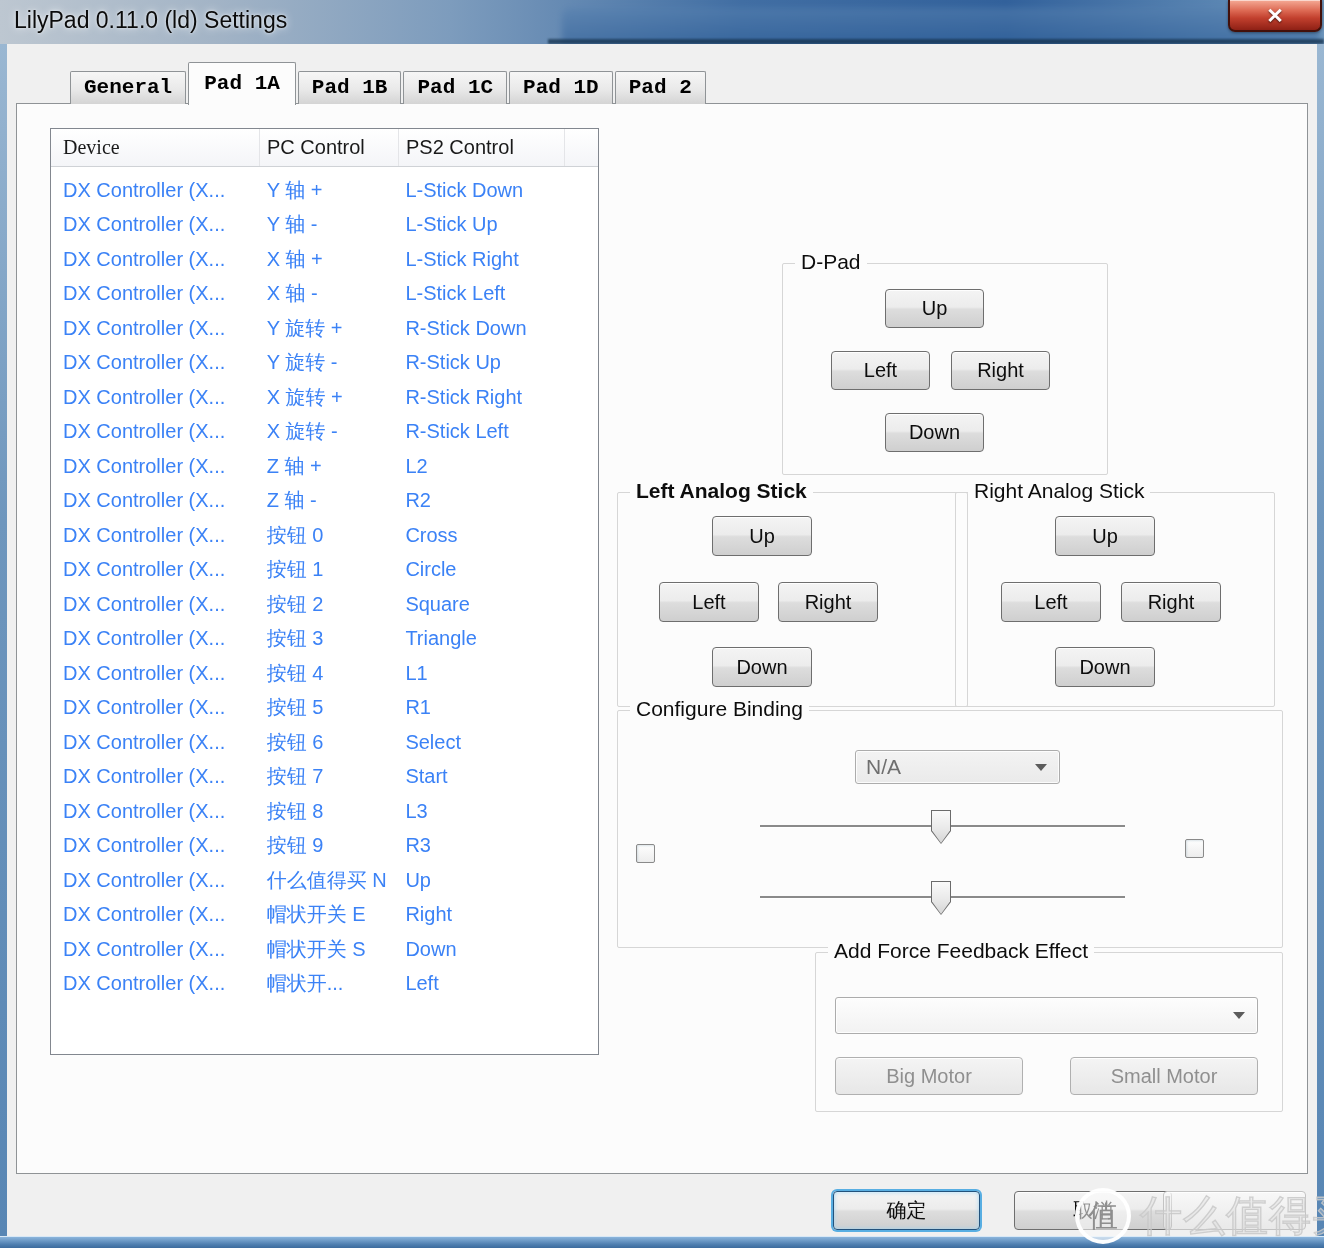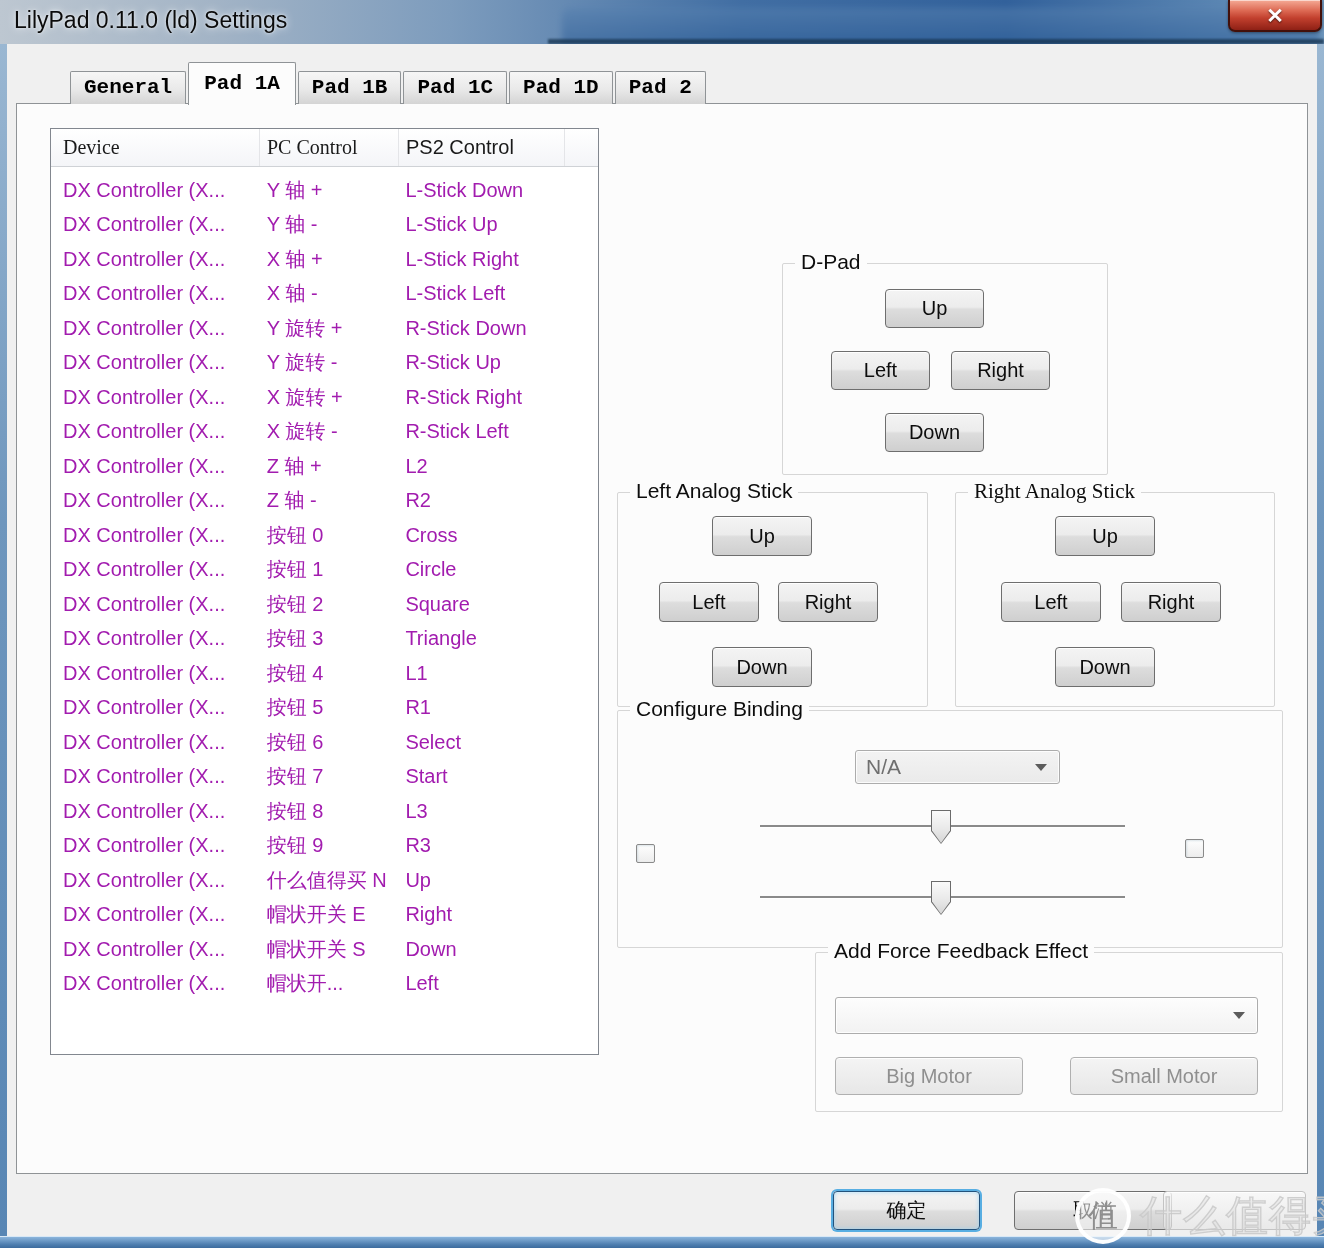--- a/index.html
+++ b/index.html
@@ -32,25 +32,25 @@
   .tab{height:32px;line-height:32px;padding:0 13px;margin-right:2px;cursor:default;
     background:linear-gradient(#f6f6f6,#e9e9e9 55%,#d4d4d4);
     border:1px solid #8f9396;border-bottom:none;border-radius:2px 2px 0 0;
     font-family:"Liberation Mono",monospace;font-weight:700;font-size:21px;color:#000;}
   .tab.active{height:42px;line-height:42px;background:#fcfcfc;margin-bottom:-1px;padding:0 15px;position:relative;z-index:4;}
   
   .listbox{position:absolute;left:50px;top:128px;width:547px;height:925px;background:#fff;border:1px solid #82878f;z-index:2;}
   .list-header{display:flex;height:37px;background:linear-gradient(#ffffff,#f4f5f8);border-bottom:1px solid #cfd2d6;font-size:20px;color:#1a1a1a;}
   .hcell{display:flex;align-items:center;border-right:1px solid #e4e5e8;box-sizing:border-box;}
   .hc1{width:209px;padding-left:12px;font-family:Liberation Serif, serif;}
-  .hc2{width:139px;padding-left:7px;font-family:Liberation Serif, serif;}
+  .hc2{width:139px;padding-left:7px;}
   .hc3{width:166px;padding-left:7px;}
   .hc4{flex:1;border-right:none;}
   .list-rows{padding-top:6px;}
-  .list-row{display:flex;height:34.5px;font-size:20px;color:#a21caf;align-items:center;}
+  .list-row{display:flex;height:34.5px;font-size:20px;color:#3b82f6;align-items:center;}
   .cell{box-sizing:border-box;white-space:nowrap;overflow:hidden;}
   .c-dev{width:209px;padding-left:12px;}
   .c-pc{width:139px;padding-left:7px;}
   .c-ps2{width:200px;padding-left:7px;}
   
   .wbtn{position:absolute;display:flex;align-items:center;justify-content:center;box-sizing:border-box;
     background:linear-gradient(#f4f4f4 0%,#ececec 46%,#dddddd 52%,#cfcfcf 100%);
     border:1px solid #6e6e6e;border-radius:4px;font-size:20px;color:#0d0d0d;
     box-shadow:inset 0 1px 0 rgba(255,255,255,.85);cursor:default;}
   .wbtn.disabled{color:#8f8f8f;border-color:#b0b0b0;background:linear-gradient(#f4f4f4,#e7e7e7);}
@@ -292,29 +292,29 @@
   <div class="wbtn" style="left:1145px;top:412px;width:130px;height:40px;">R3</div>
 
   <div class="groupbox" style="left:782px;top:263px;width:326px;height:212px;">
     <span class="gb-label">D-Pad</span>
   </div>
   <div class="wbtn" style="left:885px;top:289px;width:99px;height:39px;z-index:3;">Up</div>
   <div class="wbtn" style="left:831px;top:351px;width:99px;height:39px;z-index:3;">Left</div>
   <div class="wbtn" style="left:951px;top:351px;width:99px;height:39px;z-index:3;">Right</div>
   <div class="wbtn" style="left:885px;top:413px;width:99px;height:39px;z-index:3;">Down</div>
 
-  <div class="groupbox" style="left:617px;top:492px;width:311px;height:215px;">
+  <div class="groupbox" style="left:617px;top:492px;width:351px;height:215px;font-weight:bold;">
     <span class="gb-label">Left Analog Stick</span>
   </div>
   <div class="wbtn" style="left:712px;top:516px;width:100px;height:40px;z-index:3;">Up</div>
   <div class="wbtn" style="left:659px;top:582px;width:100px;height:40px;z-index:3;">Left</div>
   <div class="wbtn" style="left:778px;top:582px;width:100px;height:40px;z-index:3;">Right</div>
   <div class="wbtn" style="left:712px;top:647px;width:100px;height:40px;z-index:3;">Down</div>
 
-  <div class="groupbox" style="left:955px;top:492px;width:320px;height:215px;font-family:Liberation Serif, serif;">
+  <div class="groupbox" style="left:955px;top:492px;width:320px;height:215px;">
     <span class="gb-label">Right Analog Stick</span>
   </div>
   <div class="wbtn" style="left:1055px;top:516px;width:100px;height:40px;z-index:3;">Up</div>
   <div class="wbtn" style="left:1001px;top:582px;width:100px;height:40px;z-index:3;">Left</div>
   <div class="wbtn" style="left:1121px;top:582px;width:100px;height:40px;z-index:3;">Right</div>
   <div class="wbtn" style="left:1055px;top:647px;width:100px;height:40px;z-index:3;">Down</div>
 
   <div class="groupbox" style="left:617px;top:710px;width:666px;height:238px;padding-left:28px;">
     <span class="gb-label">Configure Binding</span>
   </div>

